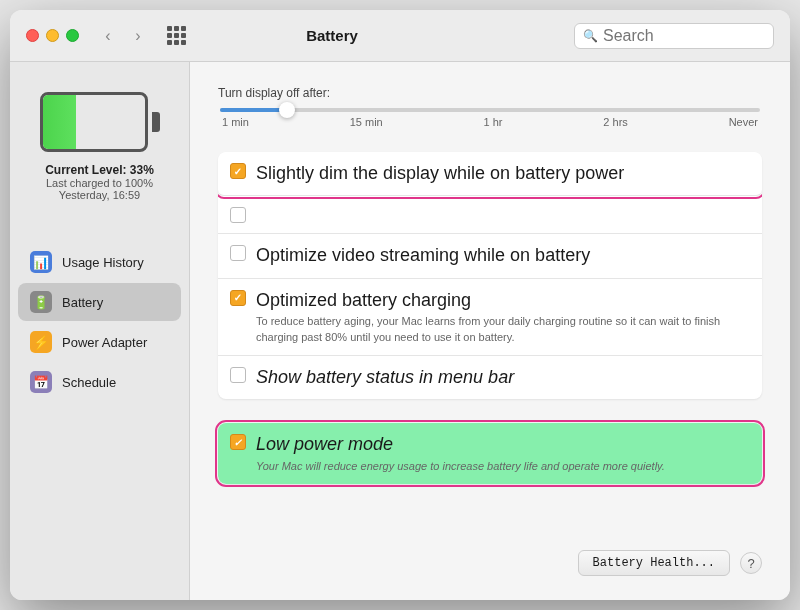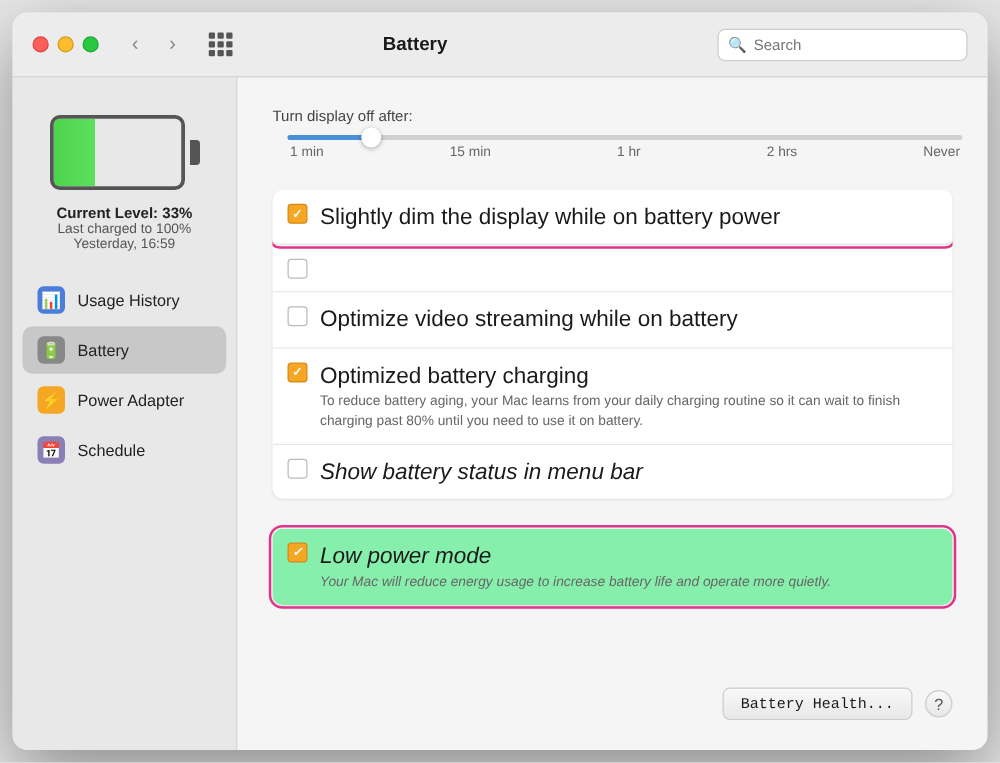--- a/index.html
+++ b/index.html
@@ -107,41 +107,42 @@
 
     .search-icon-svg {
       color: #aaa;
       font-size: 12px;
     }
 
     .search-input {
       border: none;
       background: none;
       outline: none;
-      font-size: 12px;
+      font-size: 16px;
       color: #999;
       width: 100%;
     }
 
     
     .content {
       display: flex;
       flex: 1;
       overflow: hidden;
     }
 
     
     .sidebar {
       width: 180px;
       background: #e8e8e8;
       padding: 16px 0;
       display: flex;
       flex-direction: column;
       border-right: 1px solid #d0d0d0;
       flex-shrink: 0;
+      gap: 22px;
     }
 
     .battery-status {
       padding: 12px 16px 20px;
       display: flex;
       flex-direction: column;
       align-items: center;
       gap: 8px;
     }
 
@@ -251,21 +252,20 @@
 
     .section-label {
       font-size: 12px;
       color: #444;
       font-weight: 500;
     }
 
     .slider-container {
       width: 100%;
       padding: 0 2px;
-      margin-left: 10px;
     }
 
     .slider-track {
       width: 100%;
       height: 4px;
       background: #d0d0d0;
       border-radius: 2px;
       position: relative;
       margin-bottom: 4px;
     }

